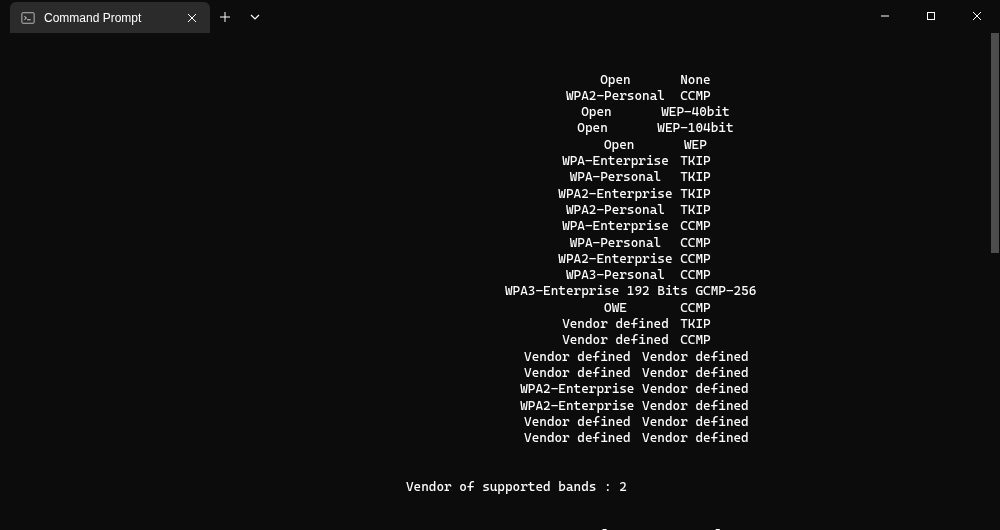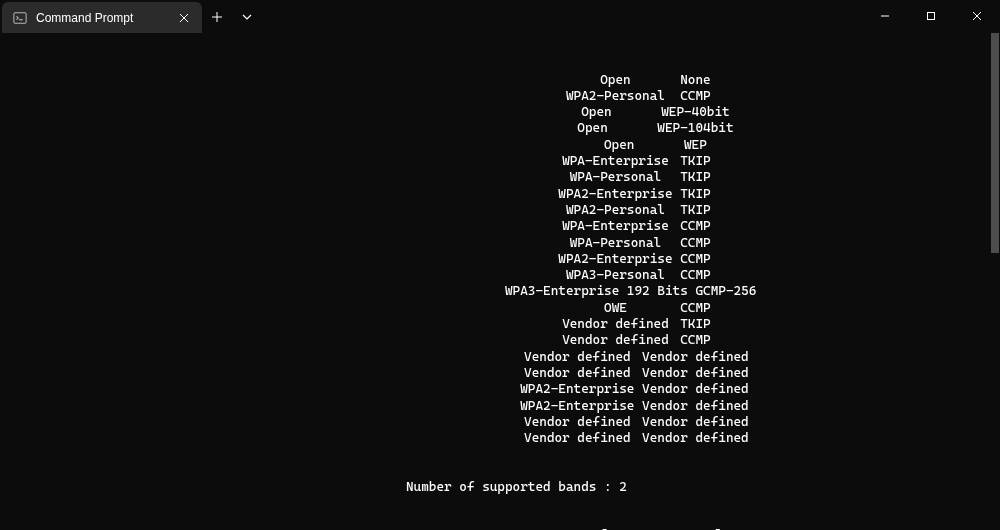--- a/index.html
+++ b/index.html
@@ -21,21 +21,21 @@
     align-items: flex-start;
     position: relative;
   }
   .tab {
     display: flex;
     align-items: center;
     height: 31px;
     background: #2b2b2b;
     border-radius: 6px 6px 0 0;
     padding: 0 10px 0 10px;
-    margin-left: 2px;
+    margin-left: 10px;
     margin-top: 2px;
     width: 200px;
     position: relative;
   }
   .tab-icon {
     width: 16px; height: 16px;
     margin-right: 8px;
     display: inline-flex;
     align-items: center; justify-content: center;
   }
@@ -153,21 +153,21 @@
     <div class="win-btn">
       <svg width="10" height="10" viewBox="0 0 10 10">
           <path d="M1 1 L9 9 M9 1 L1 9" stroke="#fff" stroke-width="1"></path>
         </svg>
     </div>
   </div>
 </div>
 
 <div class="terminal">
   <div id="rows"><div class="row indent2"><span class="auth">Open</span><span class="cipher">None</span></div><div class="row indent2"><span class="auth">WPA2-Personal</span><span class="cipher">CCMP</span></div><div class="row indent2"><span class="auth">Open</span><span class="cipher">WEP-40bit</span></div><div class="row indent2"><span class="auth">Open</span><span class="cipher">WEP-104bit</span></div><div class="row indent2"><span class="auth">Open</span><span class="cipher">WEP</span></div><div class="row indent2"><span class="auth">WPA-Enterprise</span><span class="cipher">TKIP</span></div><div class="row indent2"><span class="auth">WPA-Personal</span><span class="cipher">TKIP</span></div><div class="row indent2"><span class="auth">WPA2-Enterprise</span><span class="cipher">TKIP</span></div><div class="row indent2"><span class="auth">WPA2-Personal</span><span class="cipher">TKIP</span></div><div class="row indent2"><span class="auth">WPA-Enterprise</span><span class="cipher">CCMP</span></div><div class="row indent2"><span class="auth">WPA-Personal</span><span class="cipher">CCMP</span></div><div class="row indent2"><span class="auth">WPA2-Enterprise</span><span class="cipher">CCMP</span></div><div class="row indent2"><span class="auth">WPA3-Personal</span><span class="cipher">CCMP</span></div><div class="row indent2"><span class="auth">WPA3-Enterprise 192 Bits GCMP-256</span><span class="cipher"></span></div><div class="row indent2"><span class="auth">OWE</span><span class="cipher">CCMP</span></div><div class="row indent2"><span class="auth">Vendor defined</span><span class="cipher">TKIP</span></div><div class="row indent2"><span class="auth">Vendor defined</span><span class="cipher">CCMP</span></div><div class="row indent2"><span class="auth">Vendor defined</span><span class="cipher">Vendor defined</span></div><div class="row indent2"><span class="auth">Vendor defined</span><span class="cipher">Vendor defined</span></div><div class="row indent2"><span class="auth">WPA2-Enterprise</span><span class="cipher">Vendor defined</span></div><div class="row indent2"><span class="auth">WPA2-Enterprise</span><span class="cipher">Vendor defined</span></div><div class="row indent2"><span class="auth">Vendor defined</span><span class="cipher">Vendor defined</span></div><div class="row indent2"><span class="auth">Vendor defined</span><span class="cipher">Vendor defined</span></div></div>
-  <div class="row indent1"><span>Number of supported bands :</span> <span>2</span></div>
+  <div class="row indent1"><span>Vendor of supported bands :</span> <span>2</span></div>
   <div id="bandlines"><div class="row indent2">2.4 GHz [ 0 MHz - 0 MHz]</div></div>
   
   
 </div>
 
 <div class="scrollbar">
   <div class="scrollthumb"></div>
 </div>
 
 </body></html>

